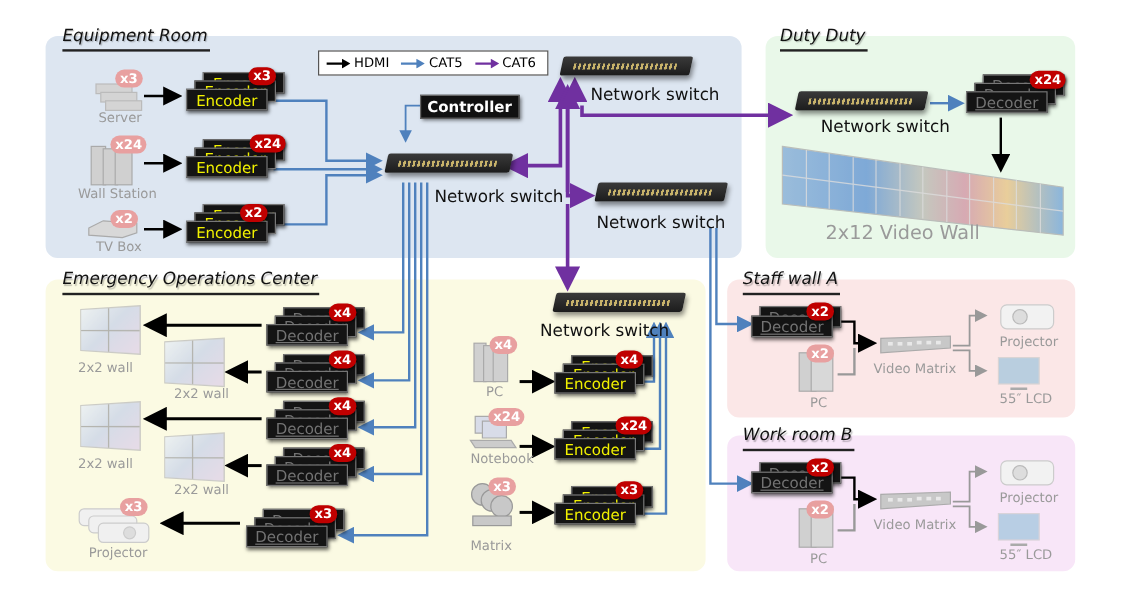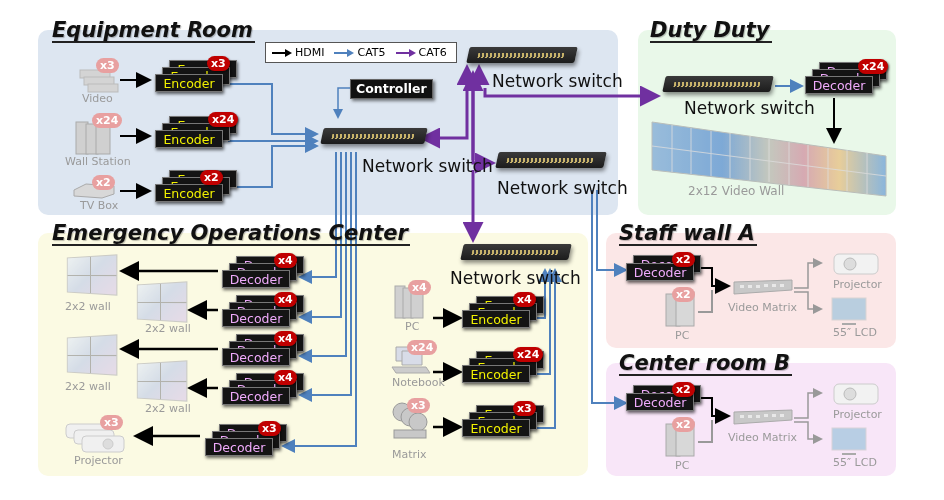--- a/index.html
+++ b/index.html
@@ -1,30 +1,30 @@
 <!DOCTYPE html>
 <html><head>
 <meta charset="utf-8">
 <style>
   html, body { margin:0; padding:0; background:#ffffff; }
   body { width:944px; height:500px; position:relative; overflow:hidden; font-family:"DejaVu Sans", sans-serif; }
   .zone { position:absolute; border-radius:10px; }
-  .zone-title { position:absolute; font-family:"DejaVu Sans", sans-serif; font-weight:bold; font-style:italic; font-size:21px; color:#111; border-bottom:2px solid #222; line-height:22px; padding-right:2px; white-space:nowrap; text-shadow:1px 1px 1px rgba(0,0,0,0.25);}
+  .zone-title { position:absolute; font-family:"DejaVu Sans", sans-serif; font-weight:normal; font-style:italic; font-size:14px; color:#111; border-bottom:2px solid #222; line-height:22px; padding-right:2px; white-space:nowrap; text-shadow:1px 1px 1px rgba(0,0,0,0.25);}
   .dev-label { position:absolute; font-size:11px; color:#9a9a9a; white-space:nowrap; font-family:"DejaVu Sans", sans-serif; }
-  .sw-label { position:absolute; font-size:17px; color:#111; white-space:nowrap; font-family:"DejaVu Sans", sans-serif; }
+  .sw-label { position:absolute; font-size:14px; color:#111; white-space:nowrap; font-family:"DejaVu Sans", sans-serif; }
   .badge { position:absolute; height:15px; min-width:22px; padding:0 4px; border-radius:8px; font-size:11px; font-weight:bold; color:#fff; line-height:15px; text-align:center; box-sizing:border-box; font-family:"DejaVu Sans", sans-serif; }
   .badge.red { background:#c00000; box-shadow:1px 1px 2px rgba(0,0,0,0.5);}
   .badge.pink { background:#e8a0a0; }
   .stack { position:absolute; width:86px; height:34px; }
   .stack .card { position:absolute; width:68px; height:18px; background:#141414; border:1px solid #777; box-shadow:1px 2px 3px rgba(0,0,0,0.6); font-size:12.5px; line-height:18px; text-align:center; font-family:"DejaVu Sans", sans-serif; overflow:hidden; box-sizing:border-box; }
   .stack .c1 { left:14px; top:0; }
   .stack .c2 { left:7px; top:7px; }
   .stack .c3 { left:0; top:14px; }
   .enc .card { color:#f2f200; }
-  .dec .card { color:#f0abfc; }
+  .dec .card { color:#737373;text-decoration:underline; }
   .switch { position:absolute; width:100px; height:16px; background:linear-gradient(#3a3a3a,#1c1c1c); border-radius:2px; box-shadow:2px 3px 4px rgba(0,0,0,0.45); transform:skewX(-12deg); }
   .switch::after { content:""; position:absolute; left:10px; right:12px; top:6px; height:5px; background:repeating-linear-gradient(90deg,#c8b36a 0 2px,#333 2px 4px); }
   .legend { position:absolute; left:265px; top:42px; width:192px; height:21px; border:1px solid #555; background:#fff; font-size:11px; display:flex; align-items:center; gap:10px; padding-left:6px; box-sizing:border-box; font-family:"DejaVu Sans", sans-serif; }
   .legend .li { display:flex; align-items:center; gap:3px; }
   .controller { position:absolute; left:350px; top:79px; padding:0 5px; height:18px; background:#111; color:#fff; font-size:12.5px; font-weight:bold; line-height:18px; border:1px solid #666; box-shadow:2px 2px 3px rgba(0,0,0,0.5); font-family:"DejaVu Sans", sans-serif; }
   .icon { position:absolute; }
   .wall4 { position:absolute; width:50px; height:36px; background:linear-gradient(135deg,#e8eef6,#c8d2e8 50%,#e0d0e8); border:1px solid #bbb; opacity:0.75; transform:perspective(80px) rotateY(-15deg); }
   .wall4::before { content:""; position:absolute; left:50%; top:0; bottom:0; border-left:1px solid #999; }
   .wall4::after { content:""; position:absolute; top:50%; left:0; right:0; border-top:1px solid #999; }
   svg.wires { position:absolute; left:0; top:0; }
@@ -114,21 +114,21 @@
     <polyline points="698,442 712,442 712,420" stroke="#999" stroke-width="2"></polyline>
     <polyline points="794,418 808,418 808,393 820,393" stroke="#999" stroke-width="1.5" marker-end="url(#ag)"></polyline>
     <polyline points="794,422 808,422 808,439 820,439" stroke="#999" stroke-width="1.5" marker-end="url(#ag)"></polyline>
   </g>
 </svg>
 
 <div class="zone-title" style="left:52px;top:19px;">Equipment Room</div>
 <div class="zone-title" style="left:650px;top:19px;">Duty Duty</div>
 <div class="zone-title" style="left:52px;top:222px;">Emergency Operations Center</div>
 <div class="zone-title" style="left:619px;top:222px;">Staff wall A</div>
-<div class="zone-title" style="left:619px;top:352px;">Center room B</div>
+<div class="zone-title" style="left:619px;top:352px;">Work room B</div>
 
 <div class="legend">
   <div class="li">
     <svg width="20" height="8">
         <line x1="0" y1="4" x2="15" y2="4" stroke="#000" stroke-width="2"></line>
         <path d="M13,0 L20,4 L13,8z" fill="#000"></path>
       </svg>
     <span>HDMI</span>
   </div>
   <div class="li">
@@ -148,21 +148,21 @@
 </div>
 
 <svg class="icon" style="left:78px;top:68px;" width="42" height="28">
     <g fill="#d4d4d4" stroke="#bbb">
       <rect x="2" y="2" width="30" height="8"></rect>
       <rect x="6" y="9" width="30" height="8"></rect>
       <rect x="10" y="16" width="30" height="8"></rect>
     </g>
   </svg>
 <div class="badge pink" style="left:96px;top:58px;">x3</div>
-<div class="dev-label" style="left:82px;top:92px;">Video</div>
+<div class="dev-label" style="left:82px;top:92px;">Server</div>
 
 <svg class="icon" style="left:74px;top:118px;" width="42" height="38">
     <g fill="#d0d0d0" stroke="#aaa">
       <rect x="2" y="4" width="12" height="32"></rect>
       <rect x="12" y="6" width="12" height="30"></rect>
       <rect x="22" y="8" width="14" height="28"></rect>
     </g>
   </svg>
 <div class="badge pink" style="left:92px;top:113px;">x24</div>
 <div class="dev-label" style="left:65px;top:155px;">Wall Station</div>
@@ -238,21 +238,21 @@
     <line x1="80" y1="15" x2="80" y2="60"></line>
       <line x1="100" y1="18" x2="100" y2="62"></line>
       <line x1="119" y1="21" x2="119" y2="64"></line>
     <line x1="139" y1="24" x2="139" y2="67"></line>
       <line x1="158" y1="27" x2="158" y2="69"></line>
       <line x1="178" y1="30" x2="178" y2="71"></line>
     <line x1="197" y1="32" x2="197" y2="73"></line>
       <line x1="217" y1="35" x2="217" y2="76"></line>
   </g>
 </svg>
-<div class="dev-label" style="left:688px;top:184px;font-size:12px;">2x12 Video Wall</div>
+<div class="dev-label" style="left:688px;top:184px;font-size:16px;">2x12 Video Wall</div>
 
 <div class="wall4" style="left:64px;top:256px;"></div>
 <div class="dev-label" style="left:65px;top:300px;">2x2 wall</div>
 <div class="wall4" style="left:134px;top:283px;"></div>
 <div class="dev-label" style="left:145px;top:322px;">2x2 wall</div>
 <div class="wall4" style="left:64px;top:336px;"></div>
 <div class="dev-label" style="left:65px;top:380px;">2x2 wall</div>
 <div class="wall4" style="left:134px;top:362px;"></div>
 <div class="dev-label" style="left:145px;top:402px;">2x2 wall</div>
 

